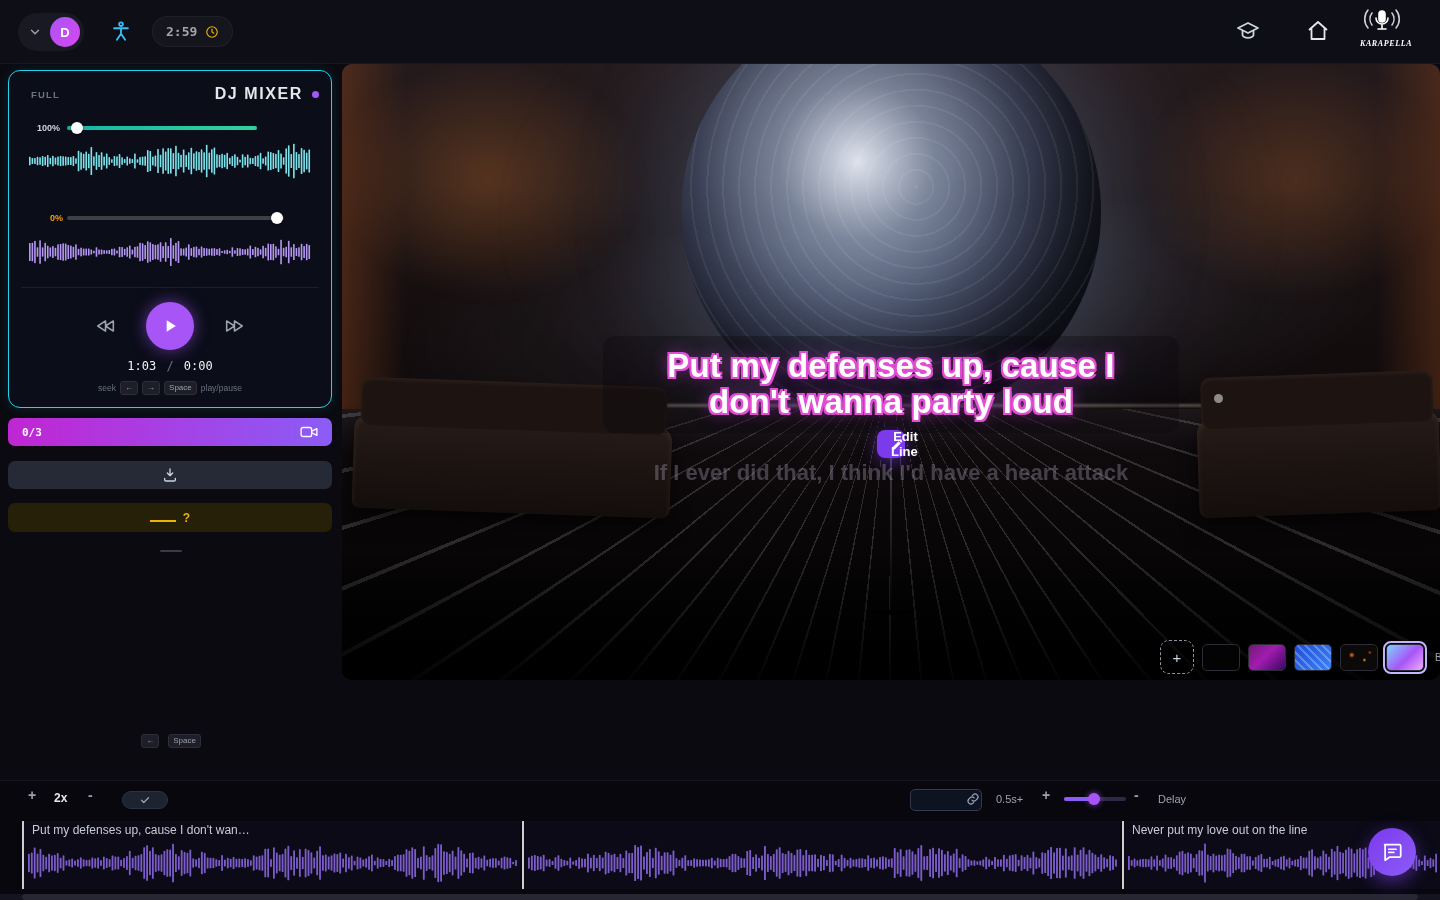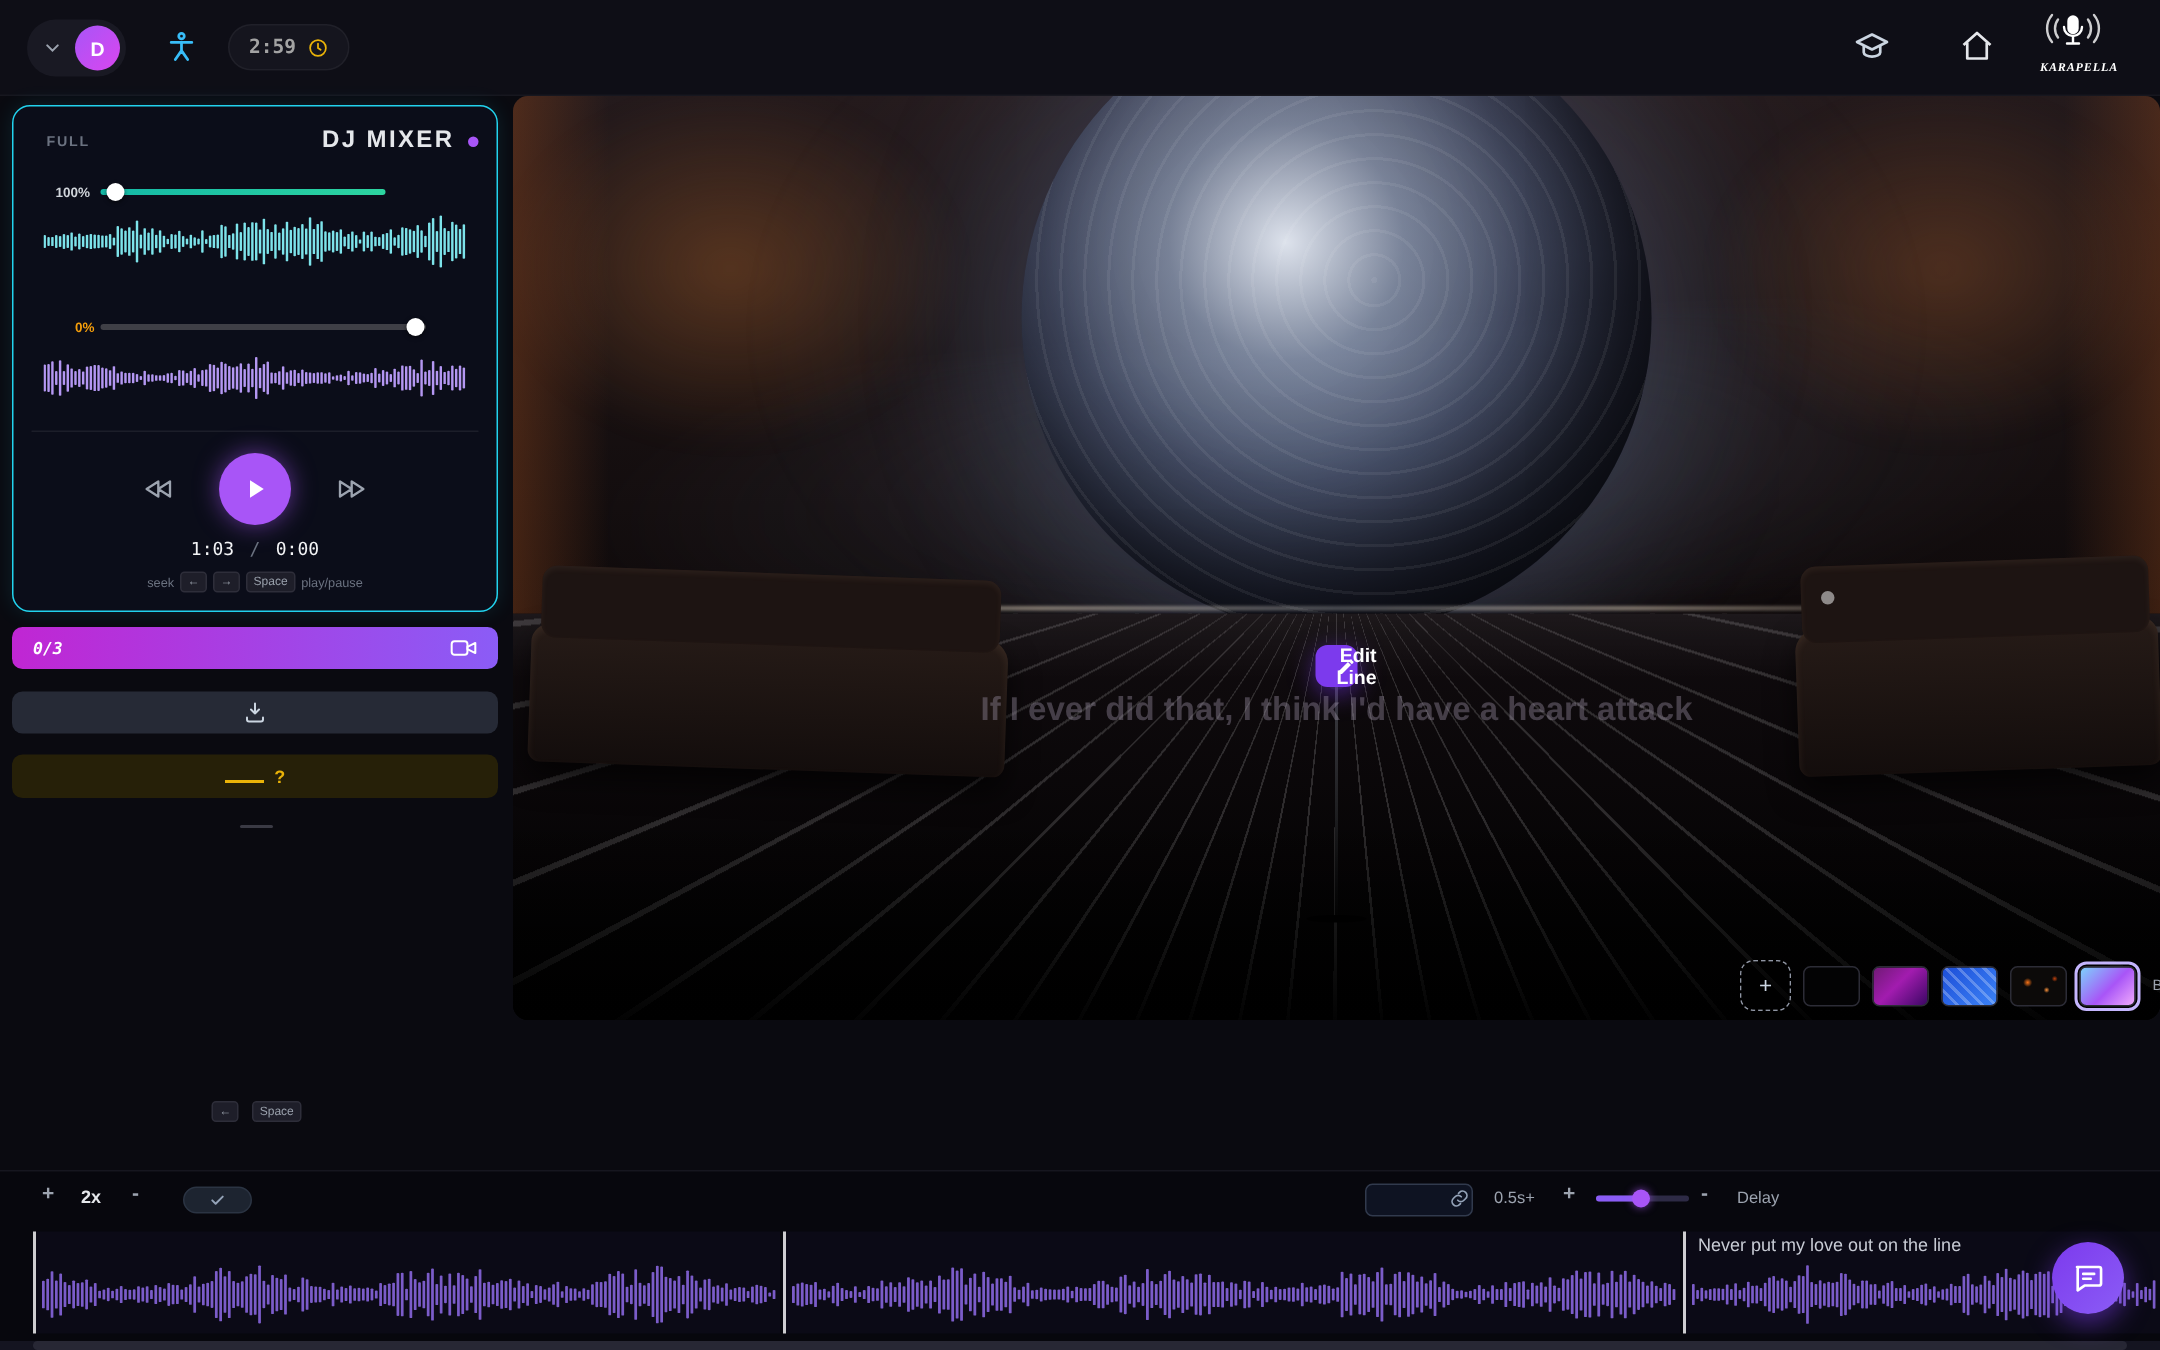--- a/index.html
+++ b/index.html
@@ -40,21 +40,21 @@
   .mixer-divider { position:absolute; left:12px; right:12px; top:216px; height:1px; background:rgba(255,255,255,.07); }
   .transport { position:absolute; left:0; top:229px; width:100%; height:52px; display:flex; align-items:center; justify-content:center; gap:26px; }
   .skip-btn { width:28px; height:28px; border:none; background:none; display:flex; align-items:center; justify-content:center; }
   .play-btn { width:48px; height:48px; border-radius:50%; border:none; background:#a855f7; display:flex; align-items:center; justify-content:center; box-shadow:0 0 16px rgba(168,85,247,.55); }
   .time-row { position:absolute; left:0; top:288px; width:100%; text-align:center; font-size:12px; font-family:"DejaVu Sans Mono", monospace; }
   .time-cur,.time-tot { color:#f3f4f6; } .time-sep { color:#6b7280; padding:0 3px; }
   .hint-row { position:absolute; left:0; top:310px; width:100%; display:flex; justify-content:center; align-items:center; gap:4px; font-size:8.5px; color:#6b7280; }
   .kbd { background:#1e1e29; border:1px solid #2e2e3a; border-radius:3px; padding:1px 4px; font-size:8px; color:#9aa1ac; line-height:10px; display:inline-block; }
 
   .progress-bar { position:absolute; left:8px; top:418px; width:324px; height:28px; border-radius:7px; background:linear-gradient(90deg,#c026d3,#8b5cf6); display:flex; align-items:center; padding:0 14px; }
-  .progress-text { font-size:11px; font-weight:bold; color:#fff; font-family:"DejaVu Sans Mono", monospace;font-style:italic; }
+  .progress-text { font-size:11px; font-weight:bold; color:#fff; font-family:"DejaVu Sans Mono", monospace; }
   .progress-bar .cam { margin-left:auto; display:flex; }
   .download-btn { position:absolute; left:8px; top:461px; width:324px; height:28px; border-radius:7px; border:none; background:#262a36; display:flex; align-items:center; justify-content:center; }
   .help-btn { position:absolute; left:8px; top:503px; width:324px; height:29px; border-radius:7px; border:none; background:#262008; display:flex; align-items:center; justify-content:center; gap:7px; }
   .help-line { width:26px; height:0; border-bottom:2px solid #eab308; margin-top:6px; }
   .help-q { color:#eab308; font-size:12px; font-weight:bold; }
   .mini-divider { position:absolute; left:160px; top:550px; width:22px; height:2px; background:#3a3a44; border-radius:1px; }
   .side-hints { position:absolute; left:0; top:734px; width:342px; display:flex; justify-content:center; gap:9px; }
 
   
   .stage { position:absolute; left:342px; top:64px; width:1098px; height:616px; border-radius:10px; overflow:hidden;
@@ -506,20 +506,24 @@
     <div class="floor"></div>
     <div class="edgeline"></div>
     <div class="couch couchL"></div>
     <div class="couch couchR"></div>
     <div class="michead"></div>
     <div class="micstand"></div>
     <div class="micbase"></div>
     <div class="fadeB"></div>
     <div class="stage-dot"></div>
 
+    <div class="lyric-wrap">
+      <span class="lyric">Put my defenses up, cause I</span>
+      <span class="lyric">don't wanna party loud</span>
+    </div>
 
     <button class="edit-btn">
       <svg width="13" height="13" viewBox="0 0 24 24" fill="#fff">
           <path d="M3 17.25V21h3.75L17.8 9.94l-3.75-3.75L3 17.25zM20.7 7.04a1 1 0 0 0 0-1.41l-2.34-2.34a1 1 0 0 0-1.41 0l-1.83 1.83 3.75 3.75 1.83-1.83z"></path>
         </svg>
       <span>Edit Line</span>
     </button>
 
     <div class="next-line">If I ever did that, I think I'd have a heart attack</div>
 
@@ -557,20 +561,21 @@
     <button class="tl-btn abs inc-btn">+</button>
     <div class="delay-slider abs">
       <span class="delay-fill"></span>
       <span class="delay-knob"></span>
     </div>
     <button class="tl-btn abs dec-btn">-</button>
     <span class="delay-label abs">Delay</span>
 
     <div class="tracks">
       <div class="seg s1">
+        <span class="seg-label">Put my defenses up, cause I don't wan…</span>
         <div class="seg-wave wave"><svg width="100%" height="100%" viewBox="0 0 510 100" preserveAspectRatio="none">
               <rect x="0" y="29.06643280583939" width="1.9" height="41.86713438832122" rx="0.8" fill="#7b5cc9"></rect>
               <rect x="3" y="26.159037239209933" width="1.9" height="47.68192552158013" rx="0.8" fill="#7b5cc9"></rect>
               <rect x="6" y="14.788704228185985" width="1.9" height="70.42259154362803" rx="0.8" fill="#7b5cc9"></rect>
               <rect x="9" y="28.664644602723566" width="1.9" height="42.67071079455287" rx="0.8" fill="#7b5cc9"></rect>
               <rect x="12" y="18.008543681686437" width="1.9" height="63.98291263662713" rx="0.8" fill="#7b5cc9"></rect>
               <rect x="15" y="31.12869814374393" width="1.9" height="37.74260371251214" rx="0.8" fill="#7b5cc9"></rect>
               <rect x="18" y="35.55162366508738" width="1.9" height="28.89675266982524" rx="0.8" fill="#7b5cc9"></rect>
               <rect x="21" y="28.95130516988556" width="1.9" height="42.09738966022888" rx="0.8" fill="#7b5cc9"></rect>
               <rect x="24" y="32.469103166661306" width="1.9" height="35.06179366667739" rx="0.8" fill="#7b5cc9"></rect>

